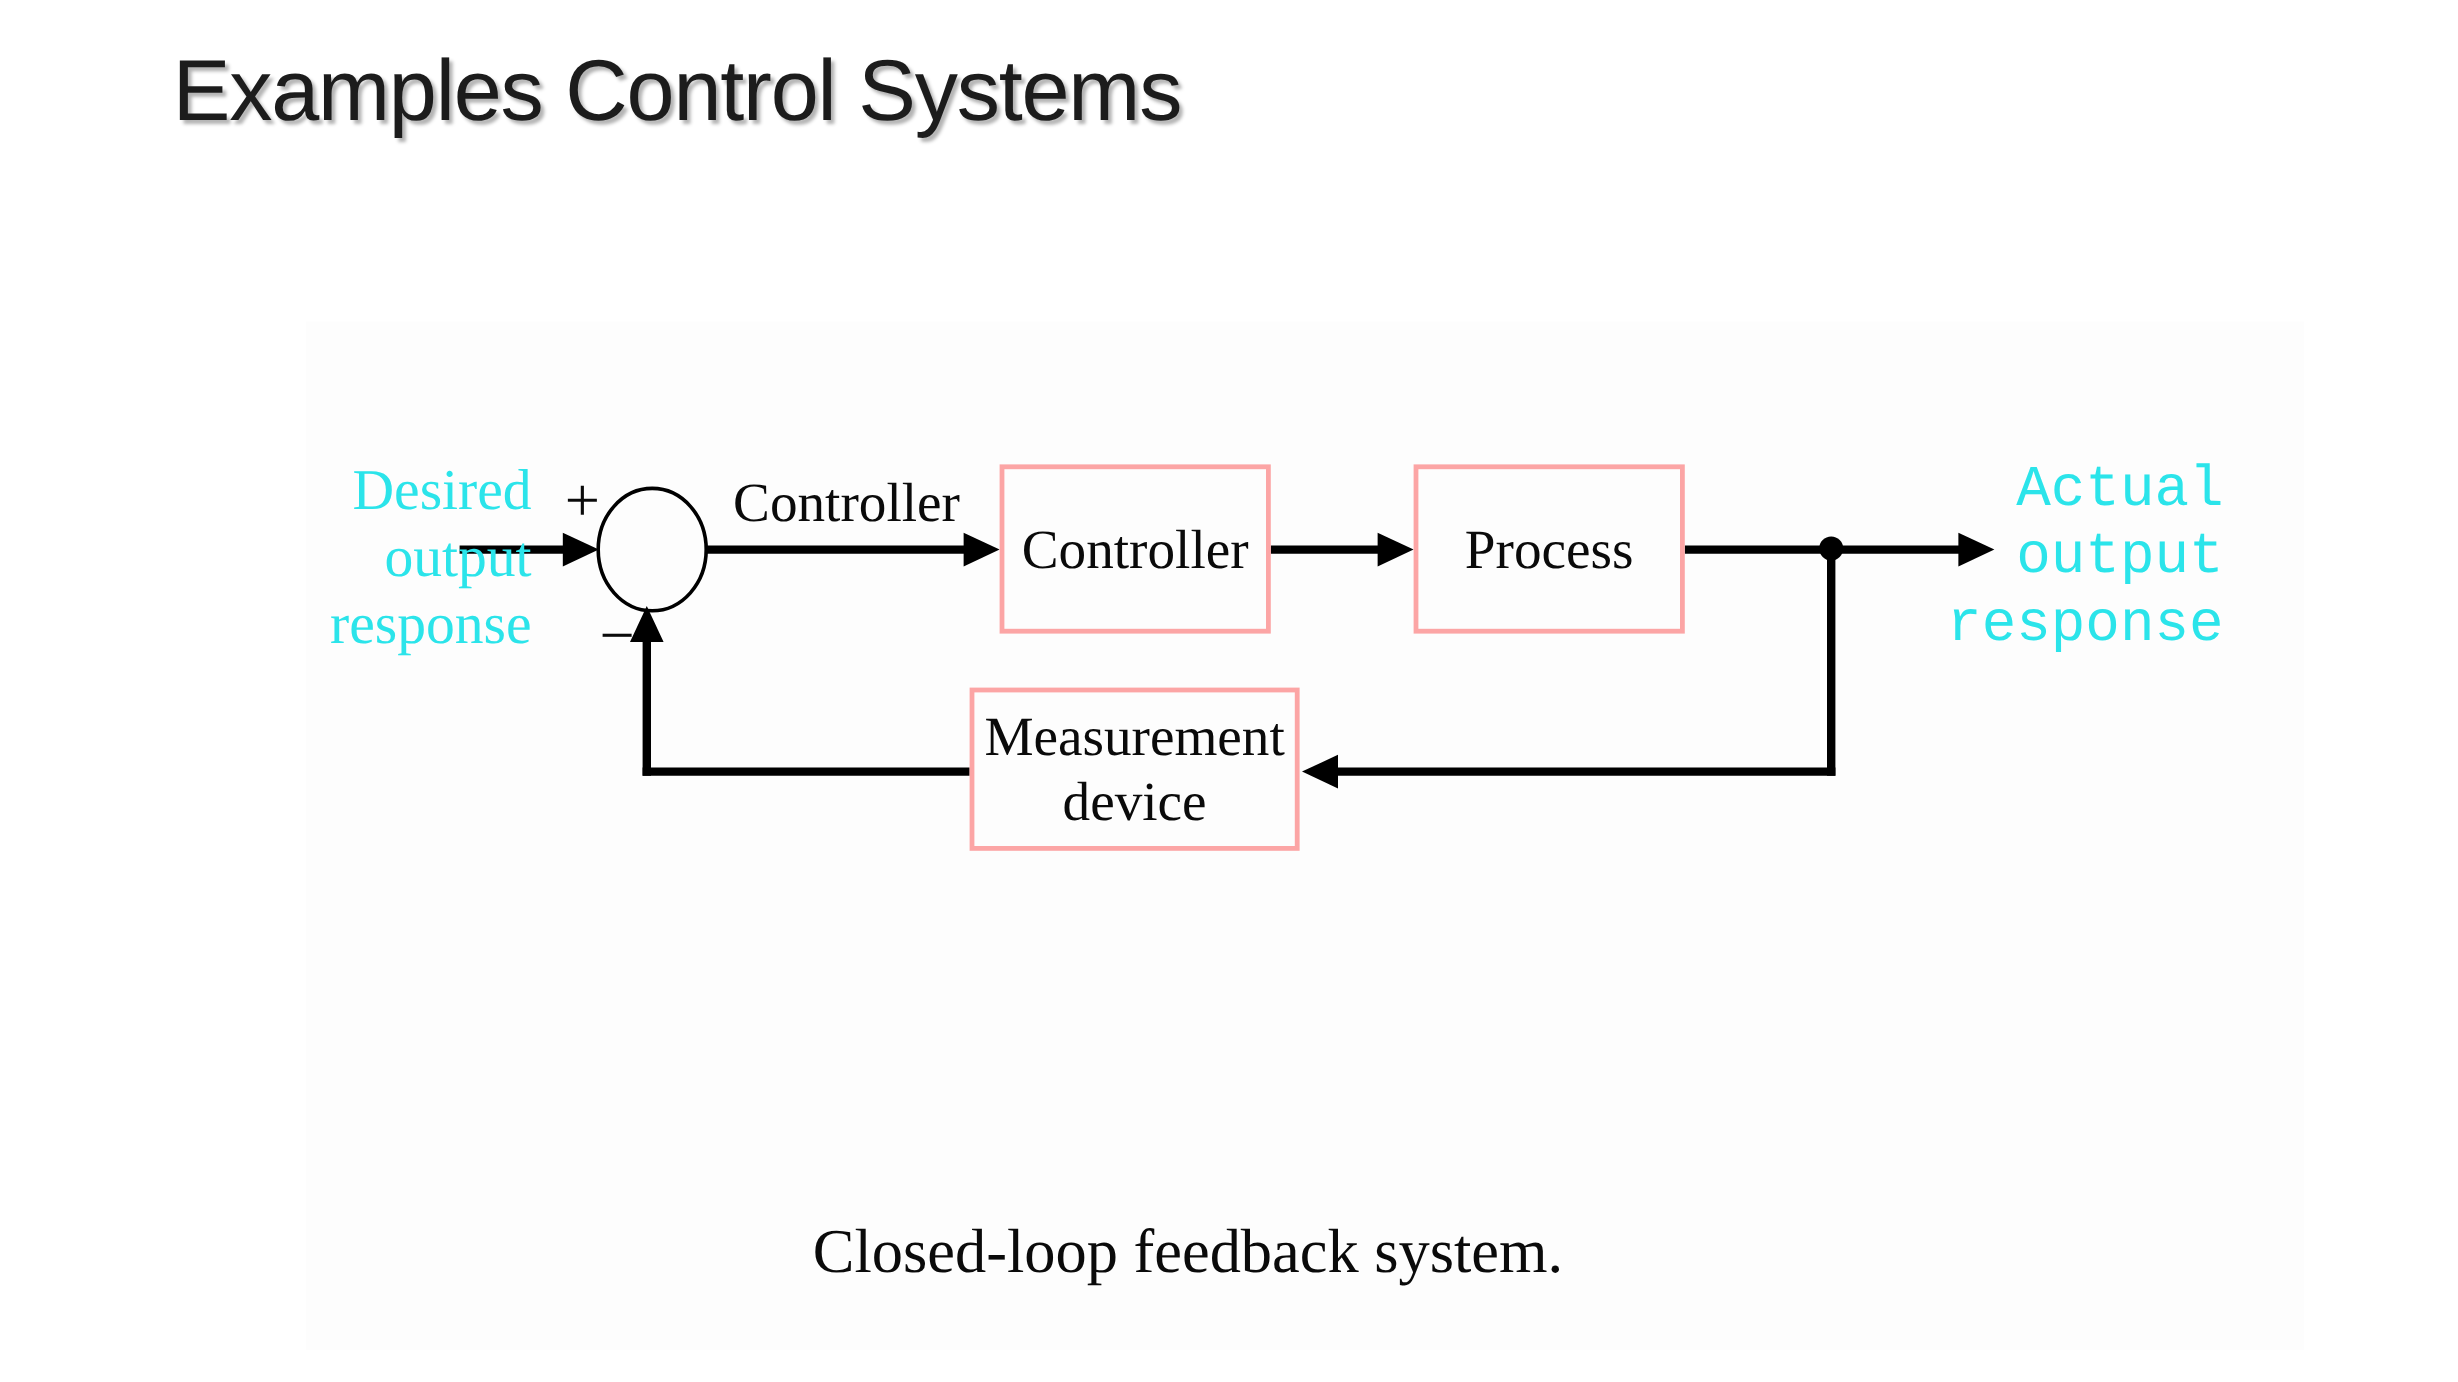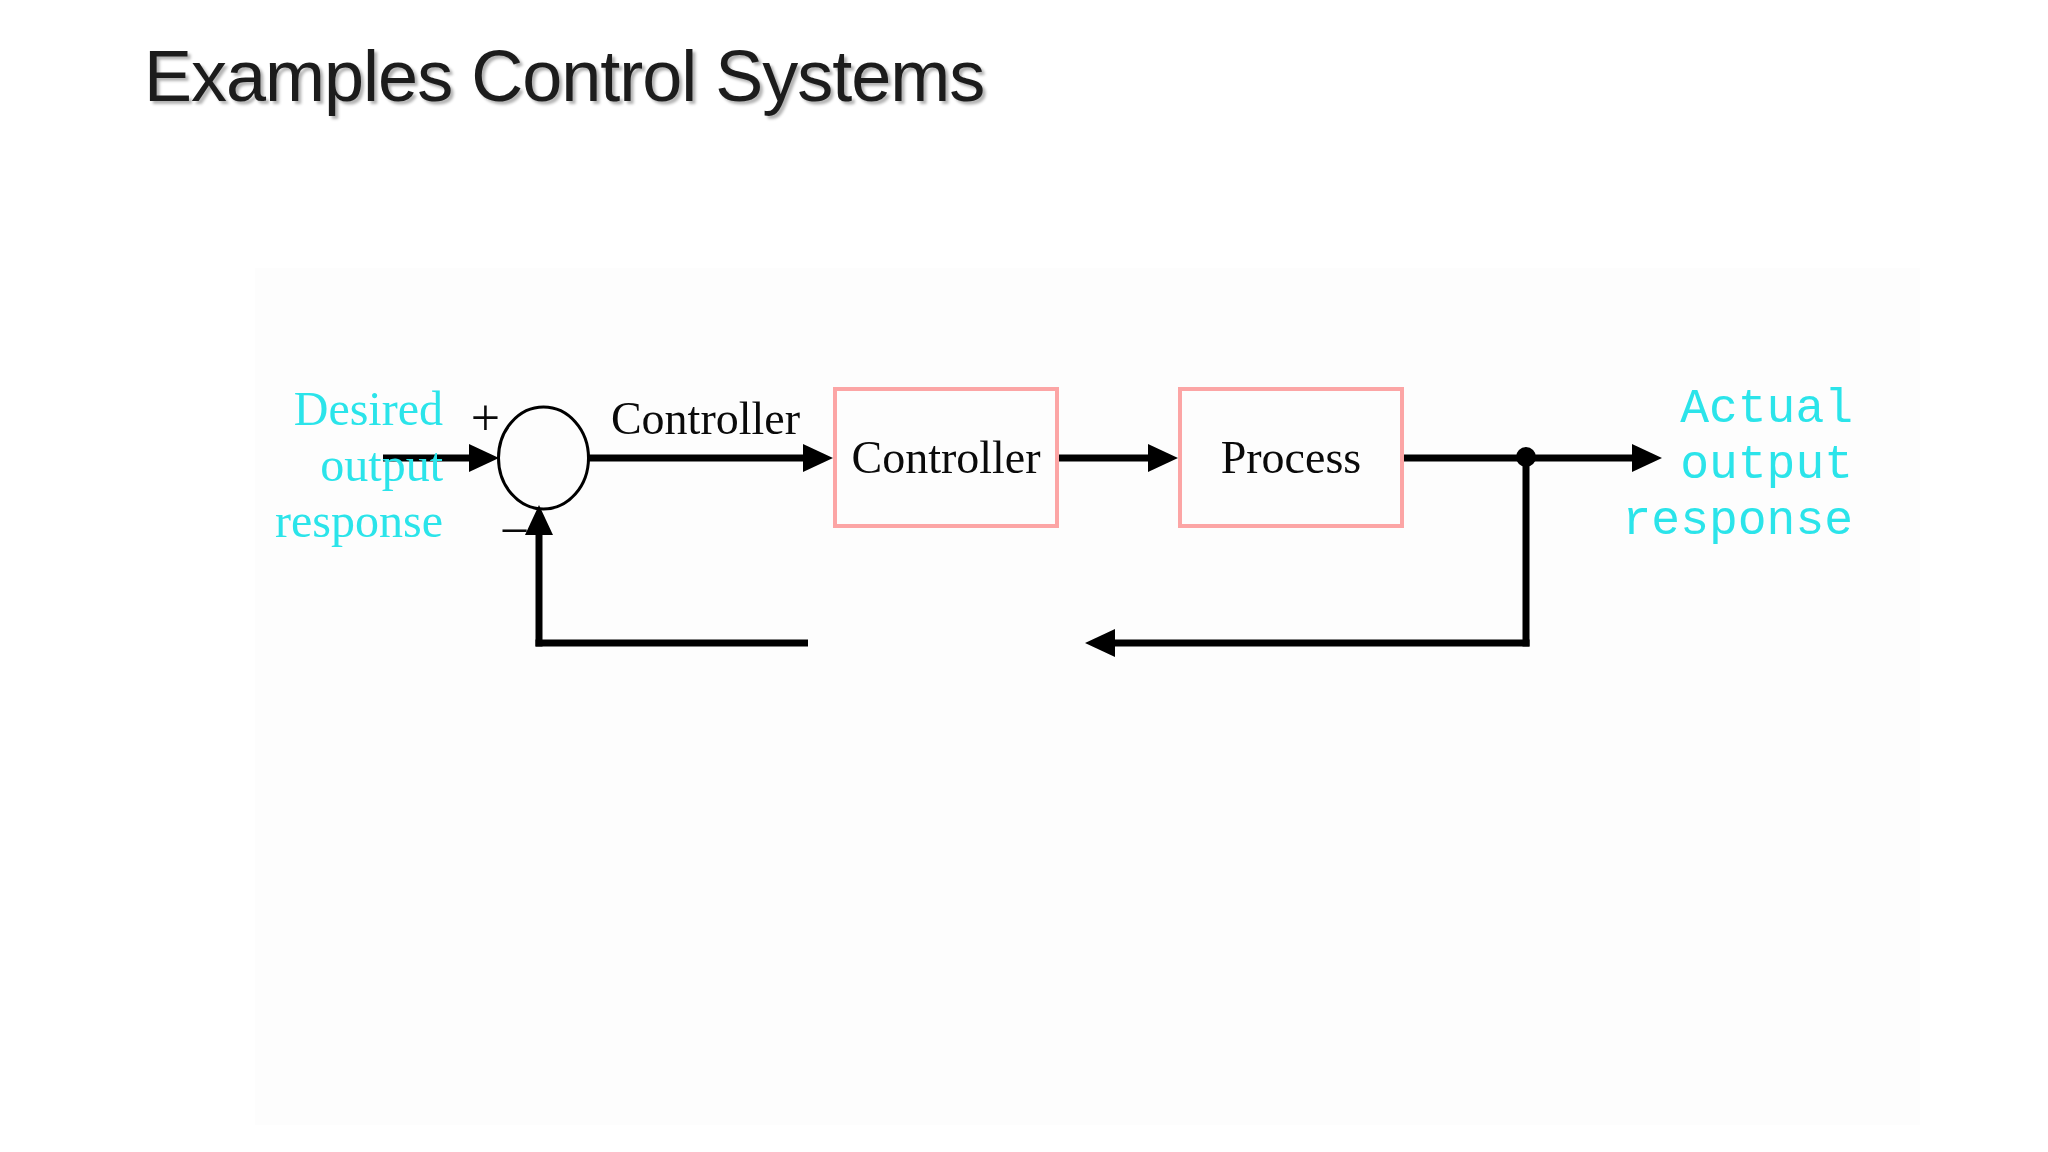--- a/index.html
+++ b/index.html
@@ -116,15 +116,20 @@
   <div class="lbl lbl-minus">−</div>
 
   <div class="lbl lbl-difference">Controller</div>
 
   <div class="block block-controller">
     <span>Controller</span>
   </div>
   <div class="block block-process">
     <span>Process</span>
   </div>
+  <div class="block block-measurement">
+    <span class="preline">Measurement
+device</span>
+  </div>
 
+  <div class="caption">Closed-loop feedback system.</div>
 
 </div>
 
 </body></html>

